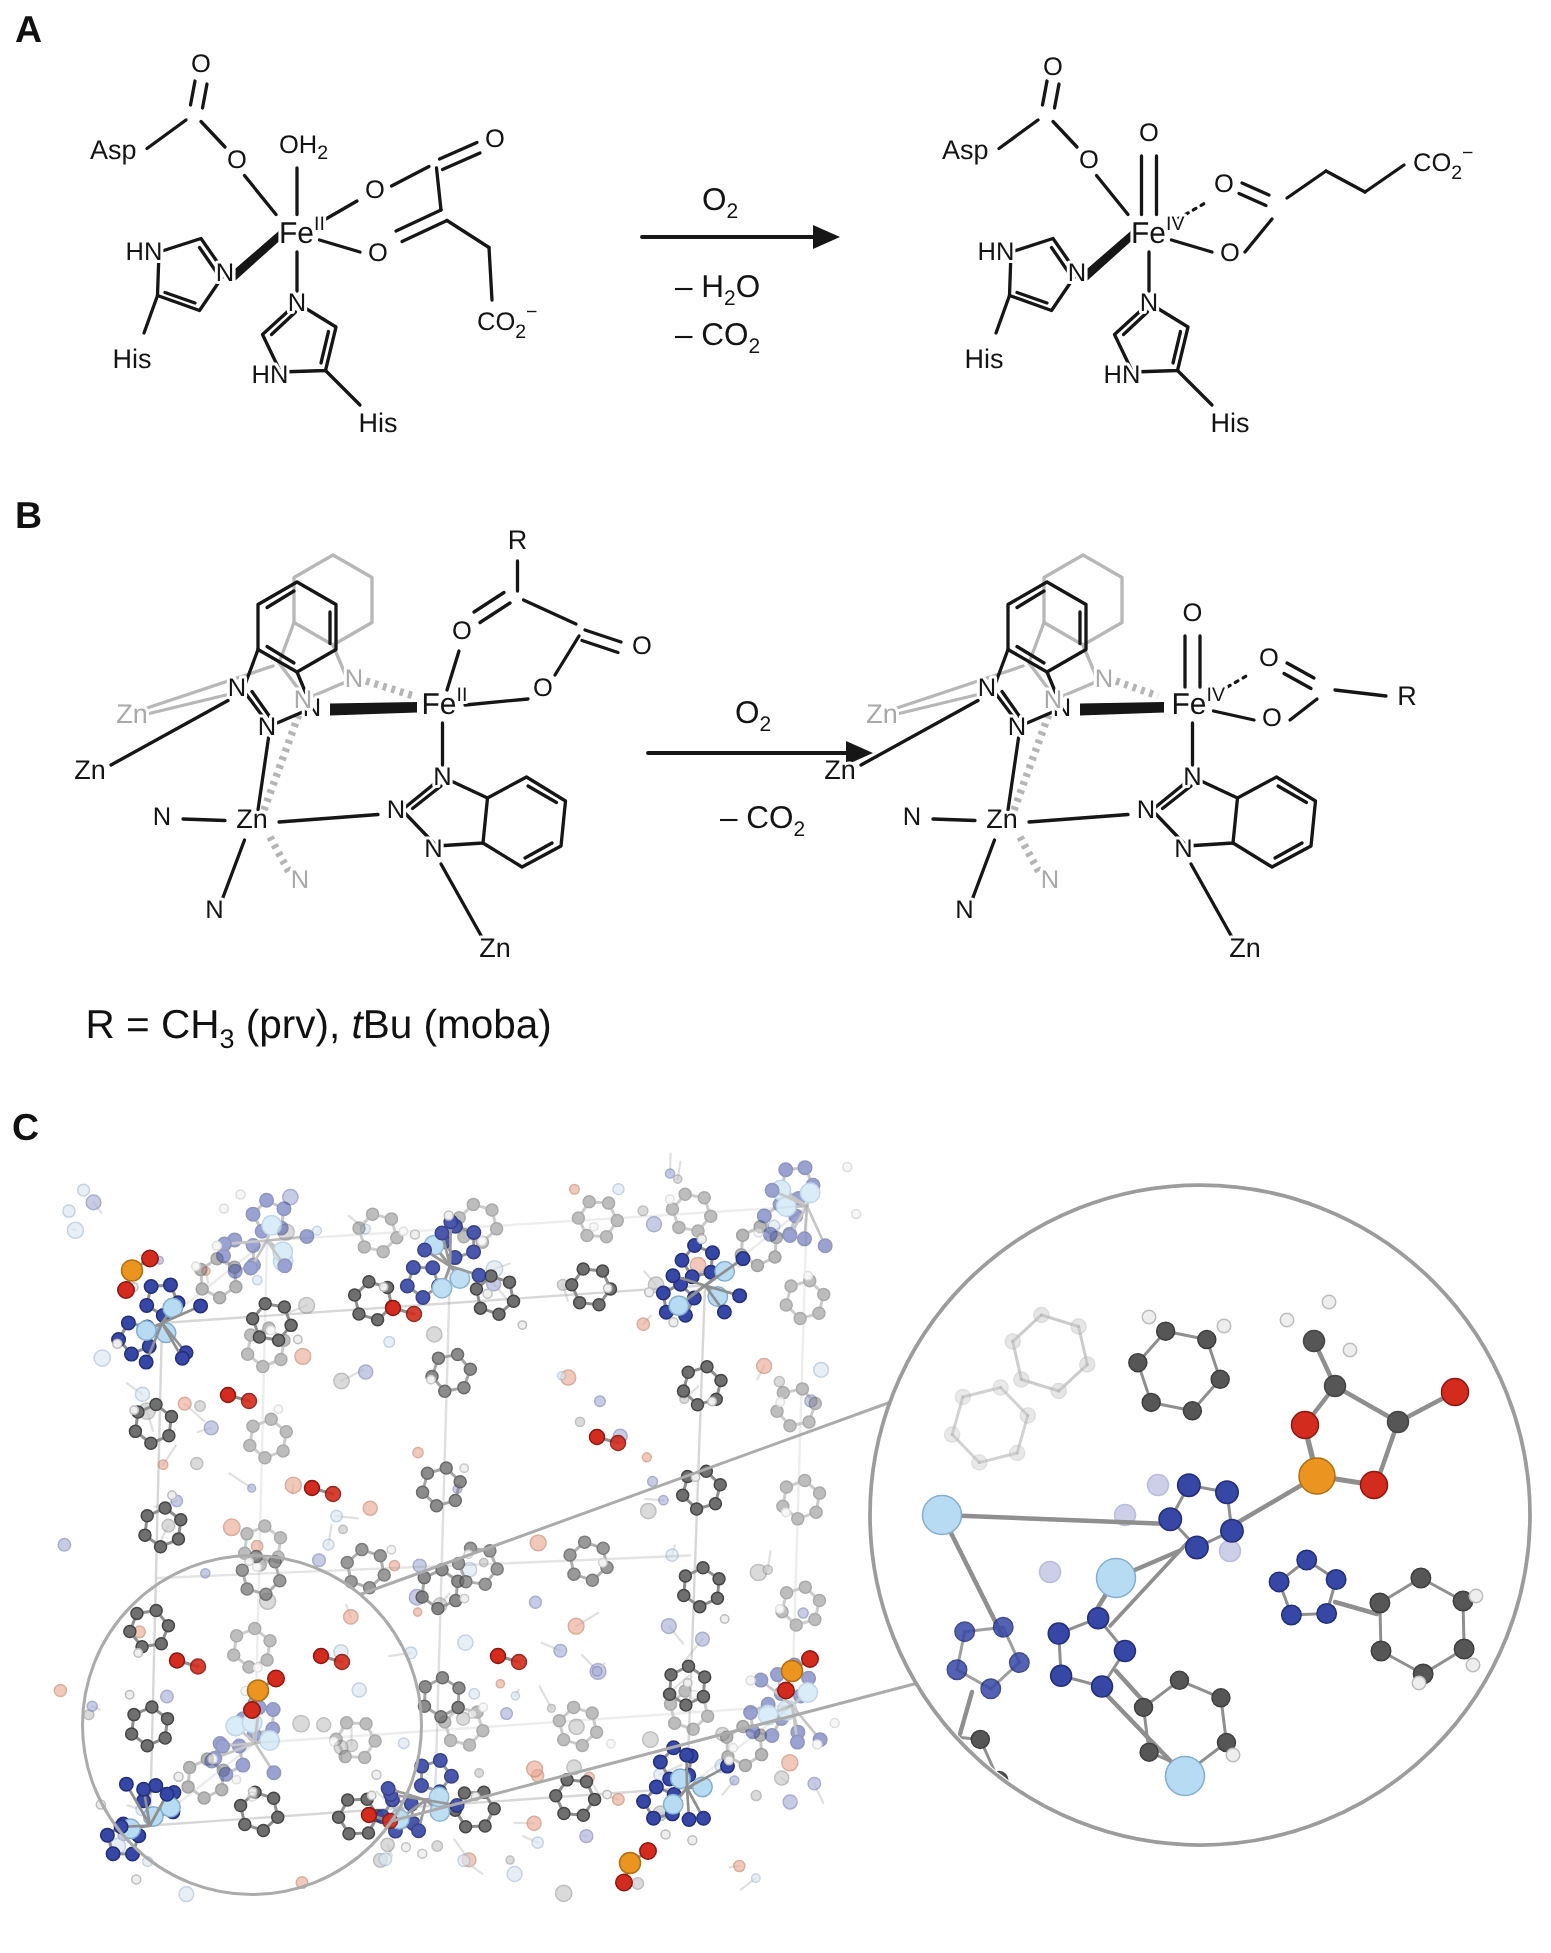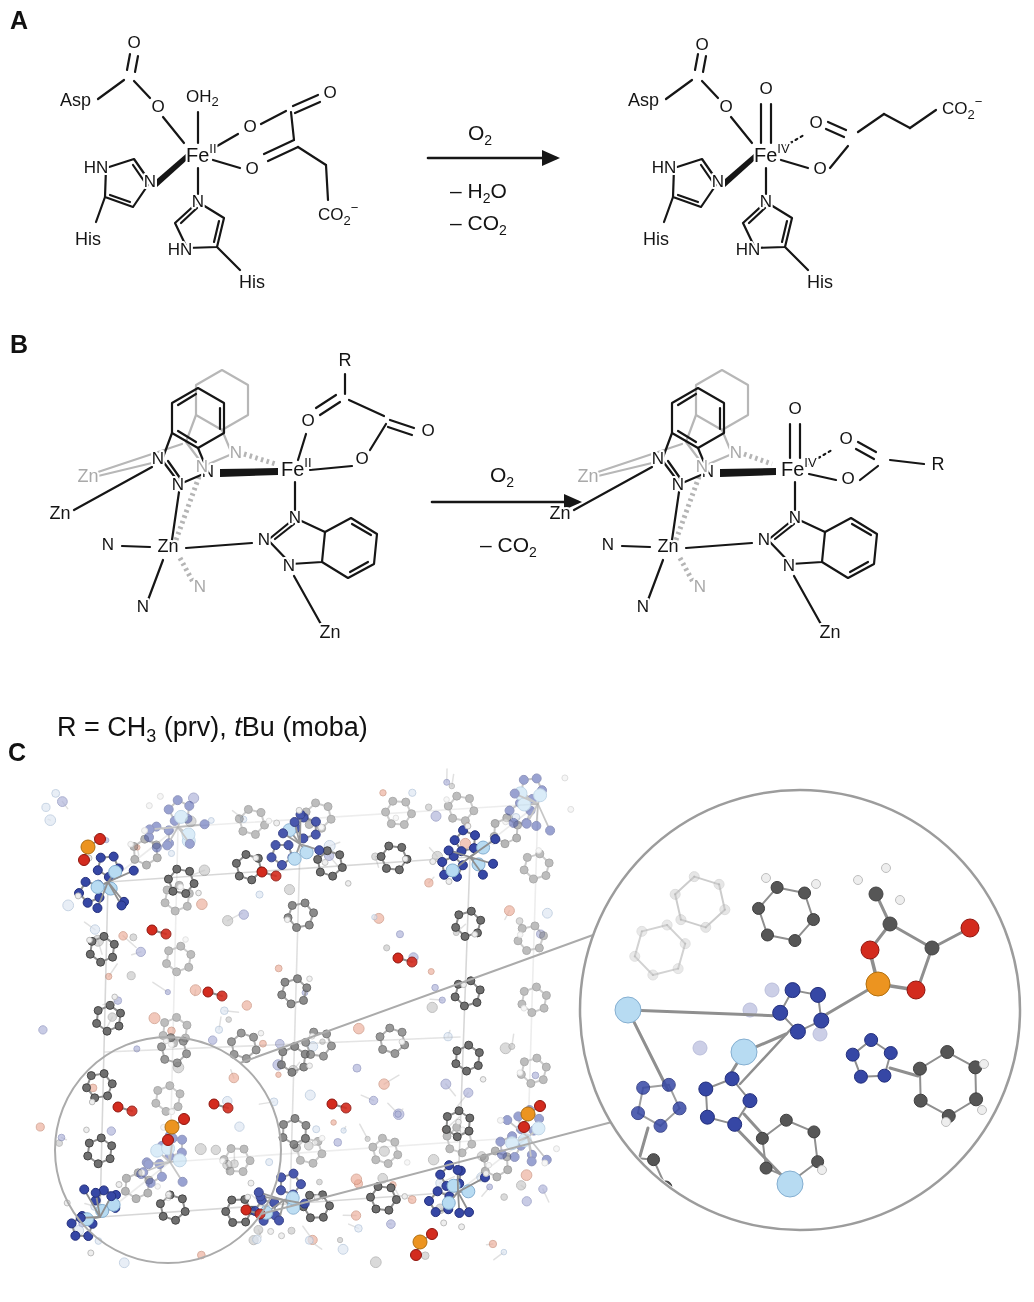--- a/index.html
+++ b/index.html
@@ -261,21 +261,21 @@
       <text class="atom" x="608" y="210" text-anchor="middle">N</text>
       <text class="atom" x="643" y="272" text-anchor="middle">N</text>
       <text class="atom gray" x="700" y="252" text-anchor="middle">N</text>
       <text class="atom" x="795" y="183" text-anchor="middle">N</text>
       <text class="atom" x="764" y="205" text-anchor="middle">N</text>
       <text class="atom" x="789" y="231" text-anchor="middle">N</text>
       <text class="res" x="830" y="298" text-anchor="middle">Zn</text>
     </g>
   </svg>
 
-  <div class="r-line" style="left:57px;top:712px">
+  <div class="r-line" style="left:57px;top:668px">
     <span>R = CH</span><sub>3</sub><span> (prv), </span><span class="it">t</span><span>Bu (moba)</span>
   </div>
 
   <div class="panel-label abs" style="left:8px;top:738px">C</div>
 
   <svg class="abs" style="left:0;top:752px" width="1034" height="550" viewBox="0 0 1034 550">
     <defs>
       <clipPath id="insetClip">
           <circle cx="800" cy="258" r="218"></circle>
         </clipPath>

